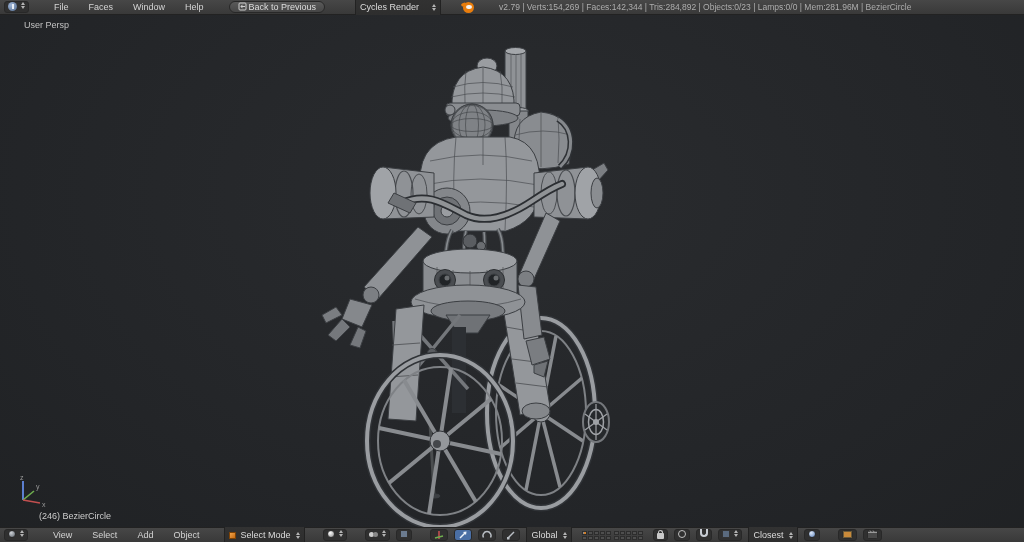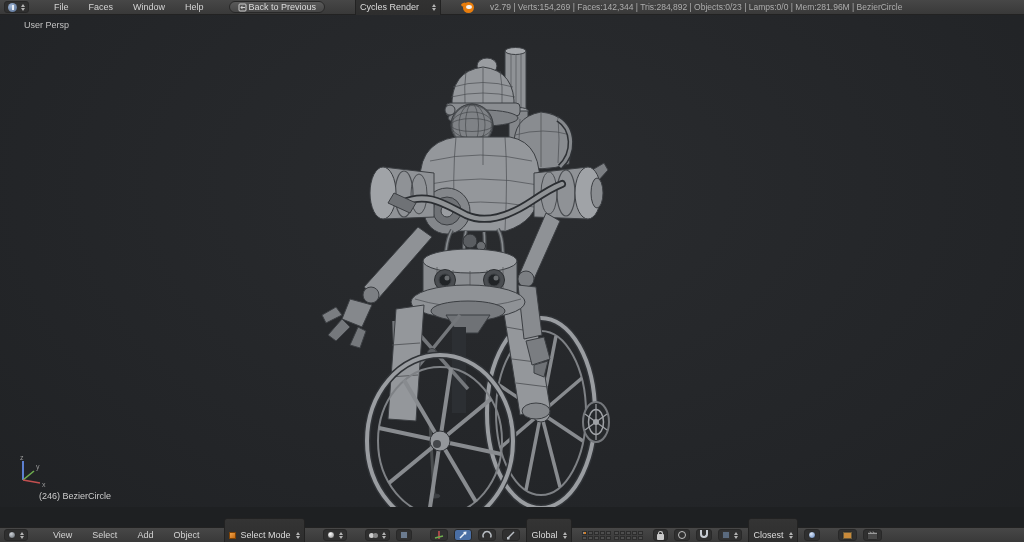--- a/index.html
+++ b/index.html
@@ -4,38 +4,38 @@
 <style>
   * { margin:0; padding:0; box-sizing:border-box; }
   html,body { width:1024px; height:542px; overflow:hidden; background:#1e2022;
     font-family:"Liberation Sans", sans-serif; }
   .app { width:1024px; height:542px; display:flex; flex-direction:column; }
 
   
   .bar { height:15px; flex:0 0 15px; display:flex; align-items:center;
     background:linear-gradient(#474747,#393939); border-bottom:1px solid #222;
     font-size:9px; color:#d4d4d4; padding:0 4px; gap:6px; white-space:nowrap; }
-  .bar.bottom { border-bottom:none; border-top:1px solid #222;margin-top:20px; }
+  .bar.bottom { border-bottom:none; border-top:1px solid #222; }
   .menu-item { padding:0 7px; height:13px; line-height:13px; border-radius:2px; cursor:default; }
 
-  .tool-btn { height:12px; min-width:14px; display:inline-flex; align-items:center; justify-content:center;
+  .tool-btn { height:12px; min-width:14px; display:inline-flex; align-items:flex-start; justify-content:center;
     gap:2px; background:linear-gradient(#5a5a5a,#464646); border:1px solid #282828; border-radius:3px;
     padding:0 3px; color:#ddd; }
   .tool-btn.dark { background:#303030; }
   .tool-btn.pressed { background:#4a6fa5; }
   .dd { height:12px; display:inline-flex; align-items:center; gap:4px;
     background:linear-gradient(#343434,#2c2c2c); border:1px solid #222; border-radius:3px;
     padding:16px 4px; color:#dcdcdc; }
   .ud { display:inline-flex; flex-direction:column; gap:1px; margin-left:2px; }
   .ud i { display:block; width:0; height:0; border-left:2.5px solid transparent; border-right:2.5px solid transparent; }
   .ud i.up { border-bottom:3px solid #b5b5b5; }
   .ud i.dn { border-top:3px solid #b5b5b5; }
   .sep { width:6px; }
 
-  .stats { color:#aeaeae; margin-left:6px; font-size:8.5px; }
+  .stats { color:#aeaeae; margin-left:15px; font-size:8.5px; }
 
   
   .icn { display:inline-block; }
   .info-circle { width:9px; height:9px; border-radius:50%; background:radial-gradient(circle at 35% 35%, #9fb6d8, #51698c); position:relative; }
   .info-circle::after { content:""; position:absolute; left:4px; top:2px; width:1.5px; height:5px; background:#e8eef6; }
   .blender-logo { width:11px; height:11px; border-radius:50%; background:#e87d0d; position:relative; margin:0 4px; }
   .blender-logo::after { content:""; position:absolute; left:2.5px; top:3px; width:6px; height:4.5px; border-radius:50%; background:#f4f4f4; }
   .blender-logo::before { content:""; position:absolute; left:-2px; top:1px; width:5px; height:2.5px; background:#e87d0d; transform:rotate(-25deg); border-radius:2px; }
   .cube-orange { width:7px; height:7px; background:linear-gradient(135deg,#f0a24a,#c66a10); border:1px solid #7c4206; transform:rotate(0deg); }
   .sphere-white { width:8px; height:8px; border-radius:50%; background:radial-gradient(circle at 35% 30%, #ffffff, #8a8a8a); border:1px solid #333; }

